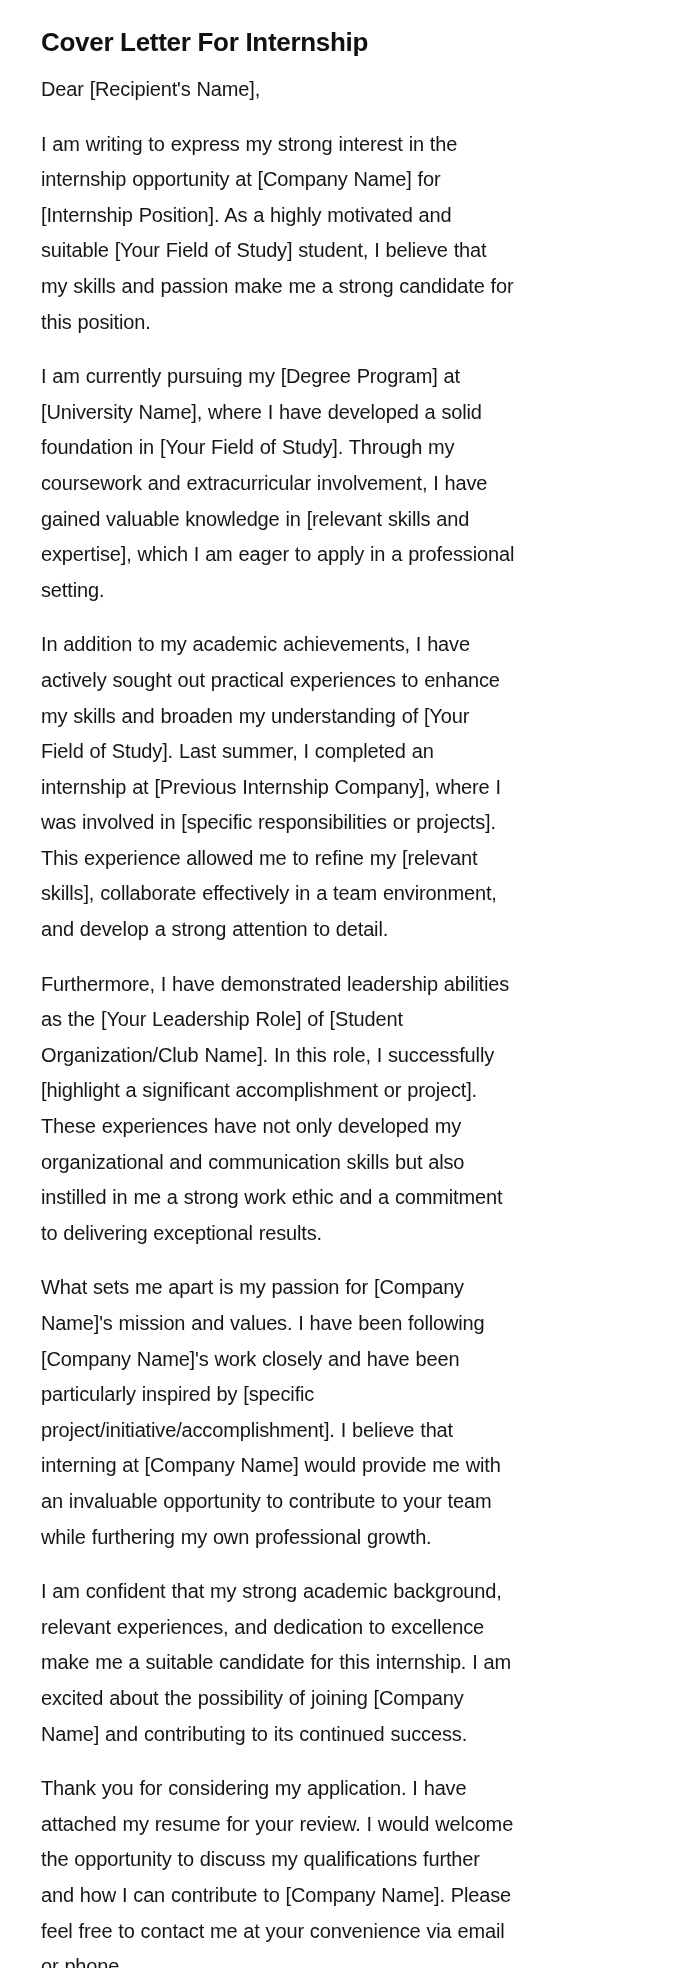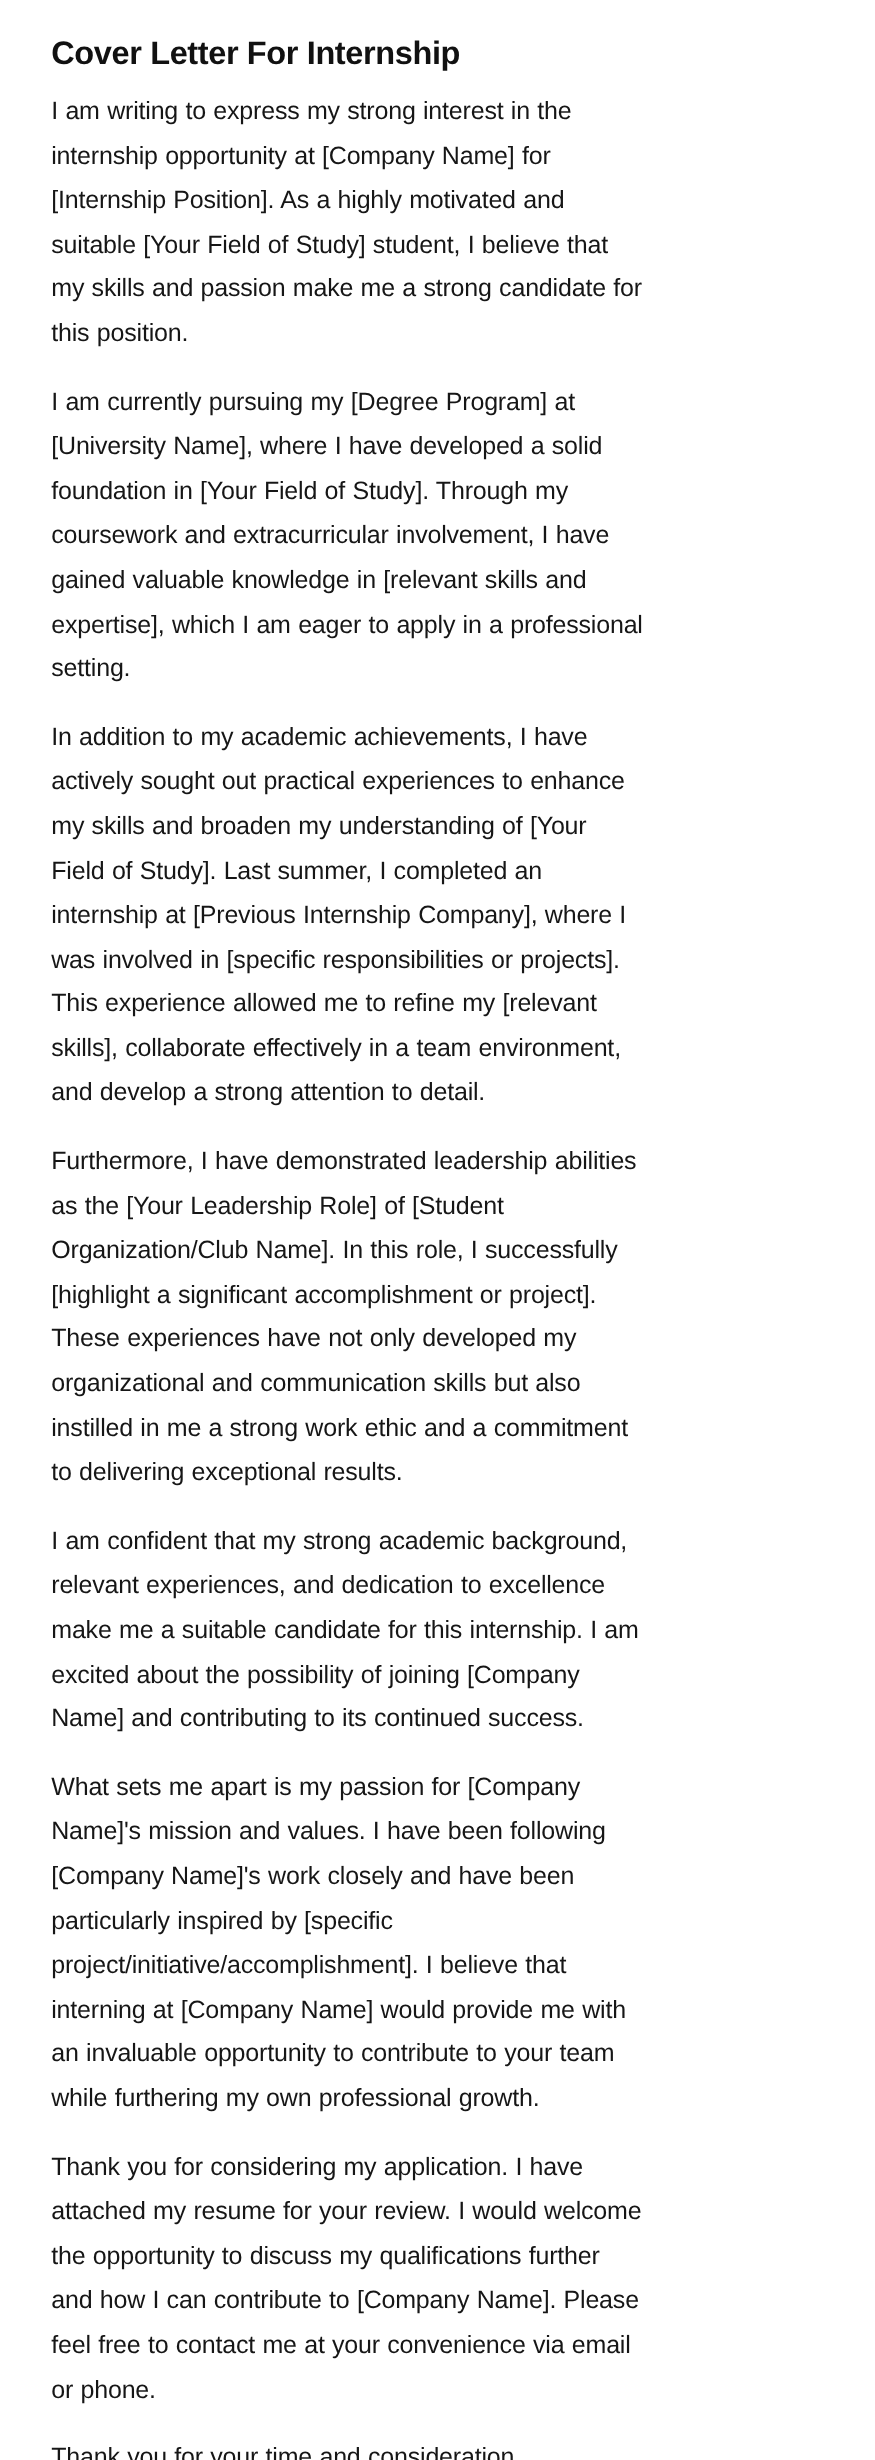--- a/index.html
+++ b/index.html
@@ -36,24 +36,25 @@
       word-spacing: 0.5px;
       color: #161616;
     }
   </style>
 </head>
 <body>
 
 <div class="page">
   <h1 class="title">Cover Letter For Internship</h1>
 
+  <p class="para">Dear [Recipient's Name],</p>
 
   <p class="para">I am writing to express my strong interest in the internship opportunity at [Company Name] for [Internship Position]. As a highly motivated and suitable [Your Field of Study] student, I believe that my skills and passion make me a strong candidate for this position.</p>
   <p class="para">I am currently pursuing my [Degree Program] at [University Name], where I have developed a solid foundation in [Your Field of Study]. Through my coursework and extracurricular involvement, I have gained valuable knowledge in [relevant skills and expertise], which I am eager to apply in a professional setting.</p>
   <p class="para">In addition to my academic achievements, I have actively sought out practical experiences to enhance my skills and broaden my understanding of [Your Field of Study]. Last summer, I completed an internship at [Previous Internship Company], where I was involved in [specific responsibilities or projects]. This experience allowed me to refine my [relevant skills], collaborate effectively in a team environment, and develop a strong attention to detail.</p>
   <p class="para">Furthermore, I have demonstrated leadership abilities as the [Your Leadership Role] of [Student Organization/Club Name]. In this role, I successfully [highlight a significant accomplishment or project]. These experiences have not only developed my organizational and communication skills but also instilled in me a strong work ethic and a commitment to delivering exceptional results.</p>
+  <p class="para">What sets me apart is my passion for [Company Name]'s mission and values. I have been following [Company Name]'s work closely and have been particularly inspired by [specific project/initiative/accomplishment]. I believe that interning at [Company Name] would provide me with an invaluable opportunity to contribute to your team while furthering my own professional growth.</p>
   <p class="para">I am confident that my strong academic background, relevant experiences, and dedication to excellence make me a suitable candidate for this internship. I am excited about the possibility of joining [Company Name] and contributing to its continued success.</p>
-  <p class="para">What sets me apart is my passion for [Company Name]'s mission and values. I have been following [Company Name]'s work closely and have been particularly inspired by [specific project/initiative/accomplishment]. I believe that interning at [Company Name] would provide me with an invaluable opportunity to contribute to your team while furthering my own professional growth.</p>
   <p class="para">Thank you for considering my application. I have attached my resume for your review. I would welcome the opportunity to discuss my qualifications further and how I can contribute to [Company Name]. Please feel free to contact me at your convenience via email or phone.</p>
 
   <p class="para">Thank you for your time and consideration.</p>
   <p class="para">Sincerely,</p>
 </div>
 
 </body></html>

